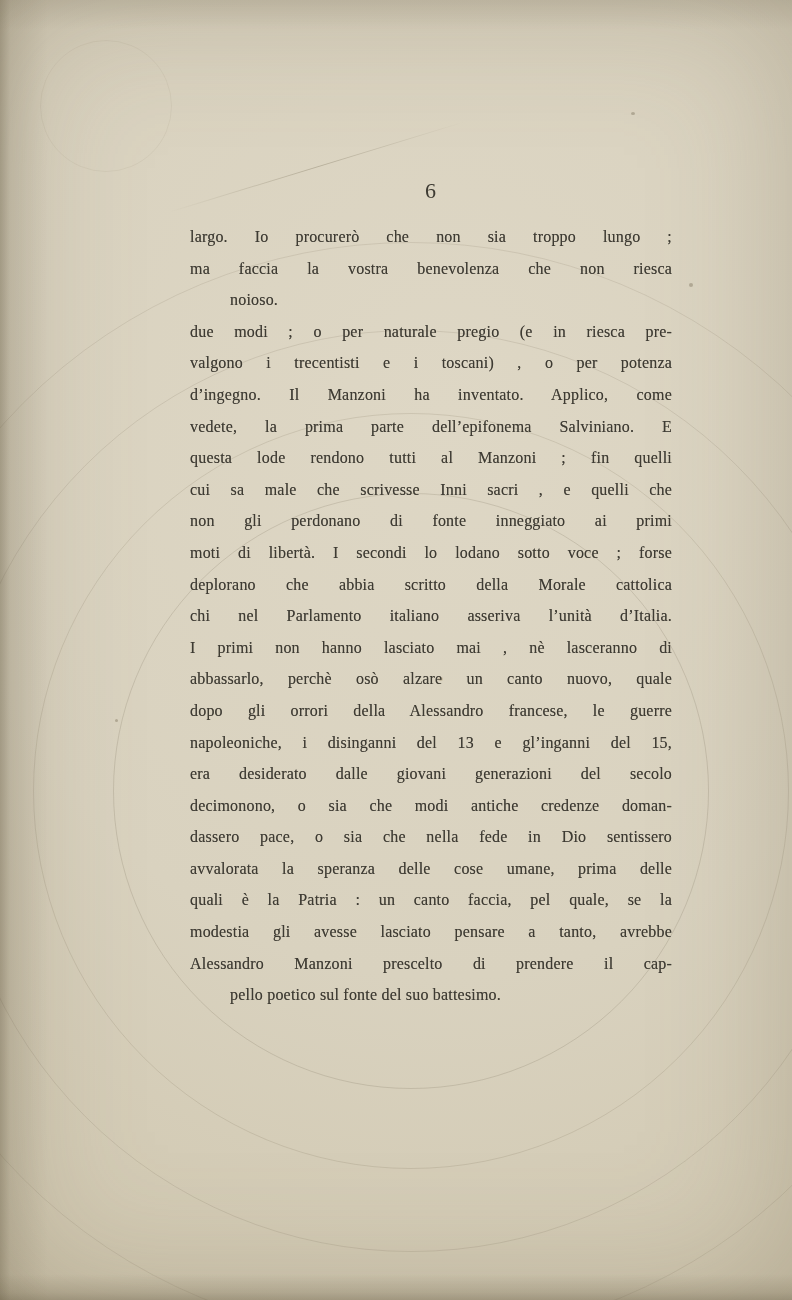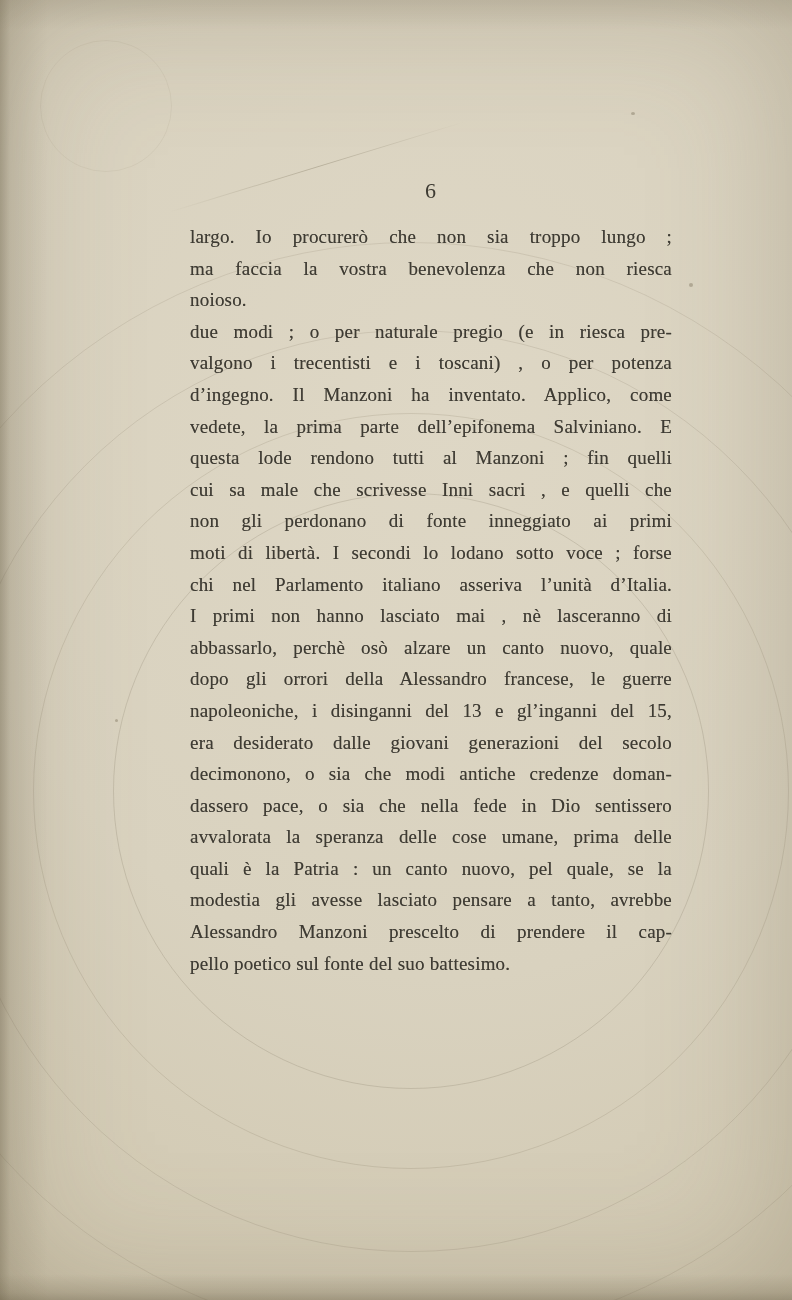--- a/index.html
+++ b/index.html
@@ -81,26 +81,26 @@
     letter-spacing: 1px;
   }
   .text-block {
     position: absolute;
     left: 190px; top: 221px; width: 482px;
   }
   .line {
     white-space: nowrap;
     text-align: justify;
     text-align-last: justify;
-    font-size: 19px;
+    font-size: 16px;
     line-height: 31.6px;
     letter-spacing: 0.2px;
     text-shadow: 0 0 0.5px rgba(62, 59, 51, 0.55);
   }
-  .line.last { text-align-last: left; }
+  .line.last { text-align-last: left; margin-left: 40px; }
   .line.indent { padding-left: 46px; }
   .line .em { }
 </style>
 </head>
 <body>
 
 <div class="page">
   <span class="arc a1"></span>
   <span class="arc a2"></span>
   <span class="arc a3"></span>
@@ -119,30 +119,31 @@
       <div class="line"><span>ma faccia la vostra benevolenza che non riesca</span></div>
       <div class="line last"><span>noioso.</span></div>
       <div class="line"><span>due modi ; o per naturale pregio (e in riesca pre-</span></div>
       <div class="line"><span>valgono i trecentisti e i toscani) , o per potenza</span></div>
       <div class="line"><span>d’ingegno. Il Manzoni ha inventato. Applico, come</span></div>
       <div class="line"><span>vedete, la prima parte dell’epifonema Salviniano. E</span></div>
       <div class="line"><span>questa lode rendono tutti al Manzoni ; fin quelli</span></div>
       <div class="line"><span>cui sa male che scrivesse Inni sacri , e quelli che</span></div>
       <div class="line"><span>non gli perdonano di fonte inneggiato ai primi</span></div>
       <div class="line"><span>moti di libertà. I secondi lo lodano sotto voce ; forse</span></div>
+      <div class="line"><span>deplorano che abbia scritto della Morale cattolica</span></div>
       <div class="line"><span>chi nel Parlamento italiano asseriva l’unità d’Italia.</span></div>
       <div class="line"><span>I primi non hanno lasciato mai , nè lasceranno di</span></div>
       <div class="line"><span>abbassarlo, perchè osò alzare un canto nuovo, quale</span></div>
       <div class="line"><span>dopo gli orrori della Alessandro francese, le guerre</span></div>
       <div class="line"><span>napoleoniche, i disinganni del 13 e gl’inganni del 15,</span></div>
       <div class="line"><span>era desiderato dalle giovani generazioni del secolo</span></div>
       <div class="line"><span>decimonono, o sia che modi antiche credenze doman-</span></div>
       <div class="line"><span>dassero pace, o sia che nella fede in Dio sentissero</span></div>
       <div class="line"><span>avvalorata la speranza delle cose umane, prima delle</span></div>
-      <div class="line"><span>quali è la Patria : un canto nuovo, pel quale, se la</span></div>
+      <div class="line"><span>quali è la Patria : un canto faccia, pel quale, se la</span></div>
       <div class="line"><span>modestia gli avesse lasciato pensare a tanto, avrebbe</span></div>
       <div class="line"><span>Alessandro Manzoni prescelto di prendere il </span><span class="em">cap-</span></div>
       <div class="line last"><span class="em">pello</span><span> poetico sul fonte del suo battesimo.</span></div>
     </div>
 
   <span class="edge-left"></span>
   <span class="edge-top"></span>
   <span class="edge-bottom"></span>
 </div>
 

